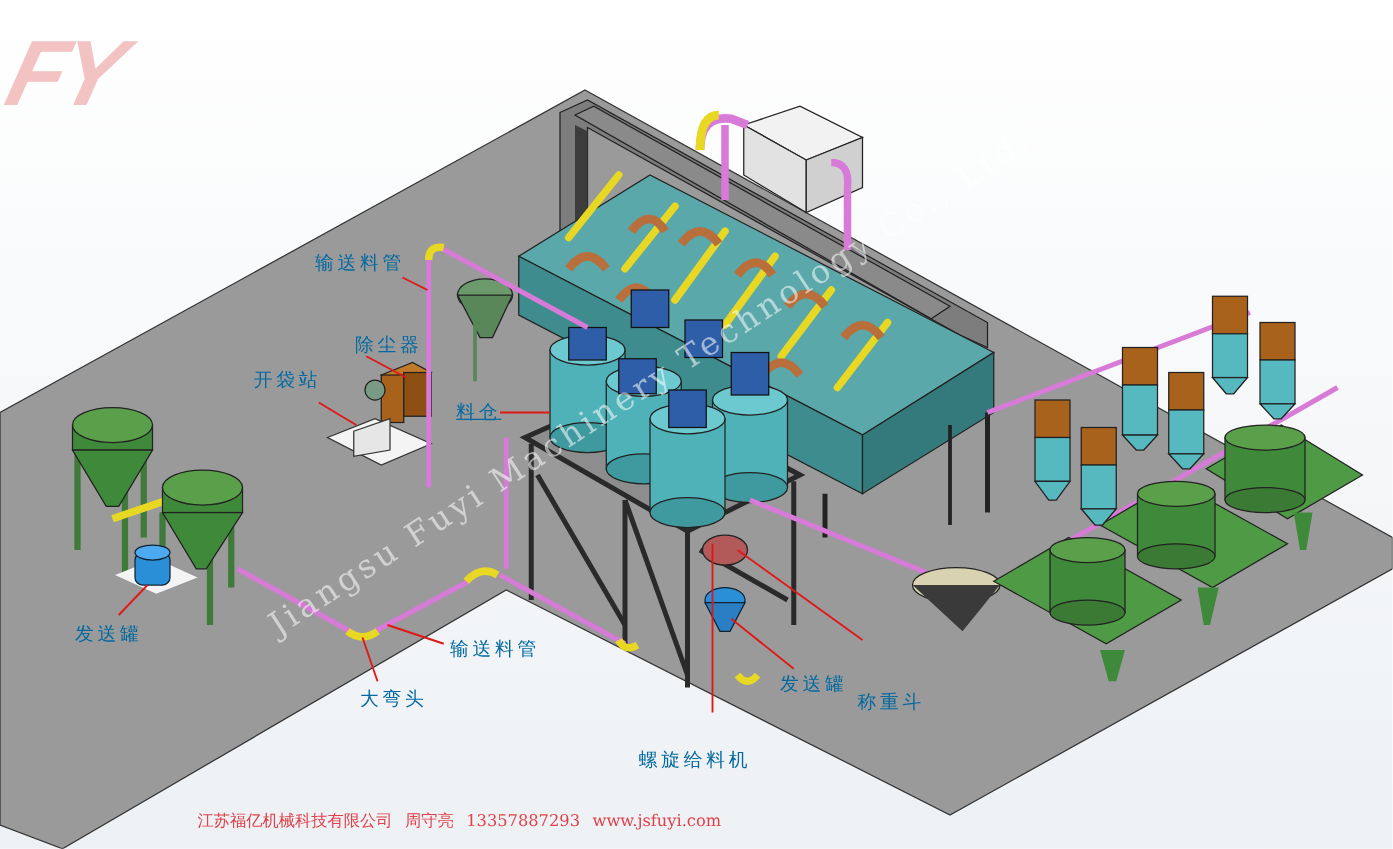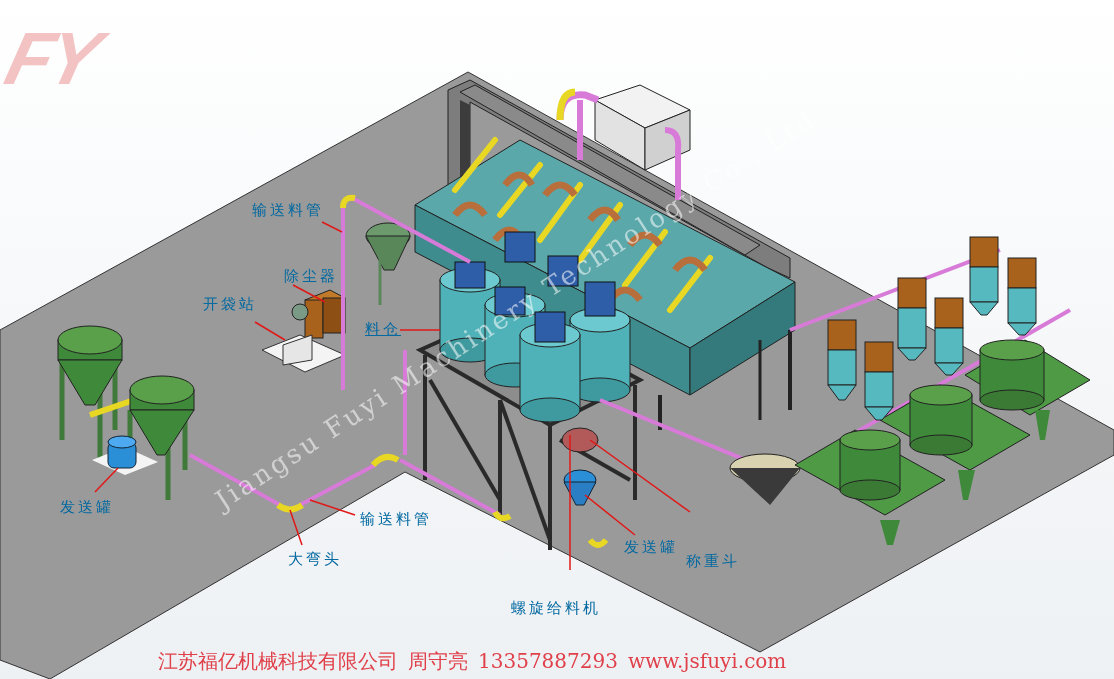--- a/index.html
+++ b/index.html
@@ -5,21 +5,21 @@
   html, body { margin:0; padding:0; }
   body { width:1114px; height:679px; overflow:hidden; position:relative;
          background: linear-gradient(180deg,#ffffff 0%,#f4f6f8 60%,#eef1f4 100%);
          font-family: "DejaVu Serif", serif; }
   #scene { position:absolute; left:0; top:0; }
   .logo { position:absolute; left:8px; top:22px; font-family:"Liberation Sans", sans-serif;
           font-weight:bold; font-style:italic; font-size:74px; color:#f3c3c3; letter-spacing:-4px;
           transform:skewX(-14deg); line-height:1; }
   .lbl { position:absolute; font-size:15px; color:#0369a1; letter-spacing:3px; white-space:nowrap;
          font-family:"DejaVu Serif", serif; }
-  .footer { position:absolute; left:158px; top:648px; font-size:20px; color:#e0404a; white-space:nowrap;
+  .footer { position:absolute; left:158px; top:648px; font-size:13px; color:#e0404a; white-space:nowrap;
             font-family:"DejaVu Serif", serif; letter-spacing:0px; }
   .footer span { margin-right:10px; }
   .wm { position:absolute; left:210px; top:490px; transform-origin:0 0; transform:rotate(-33deg);
         font-size:26px; color:rgba(255,255,255,0.55); letter-spacing:3px; white-space:nowrap;
         font-family:"DejaVu Serif", serif; }
 </style>
 </head>
 <body>
 
 <svg id="scene" width="1114" height="679" viewBox="0 0 1114 679">

